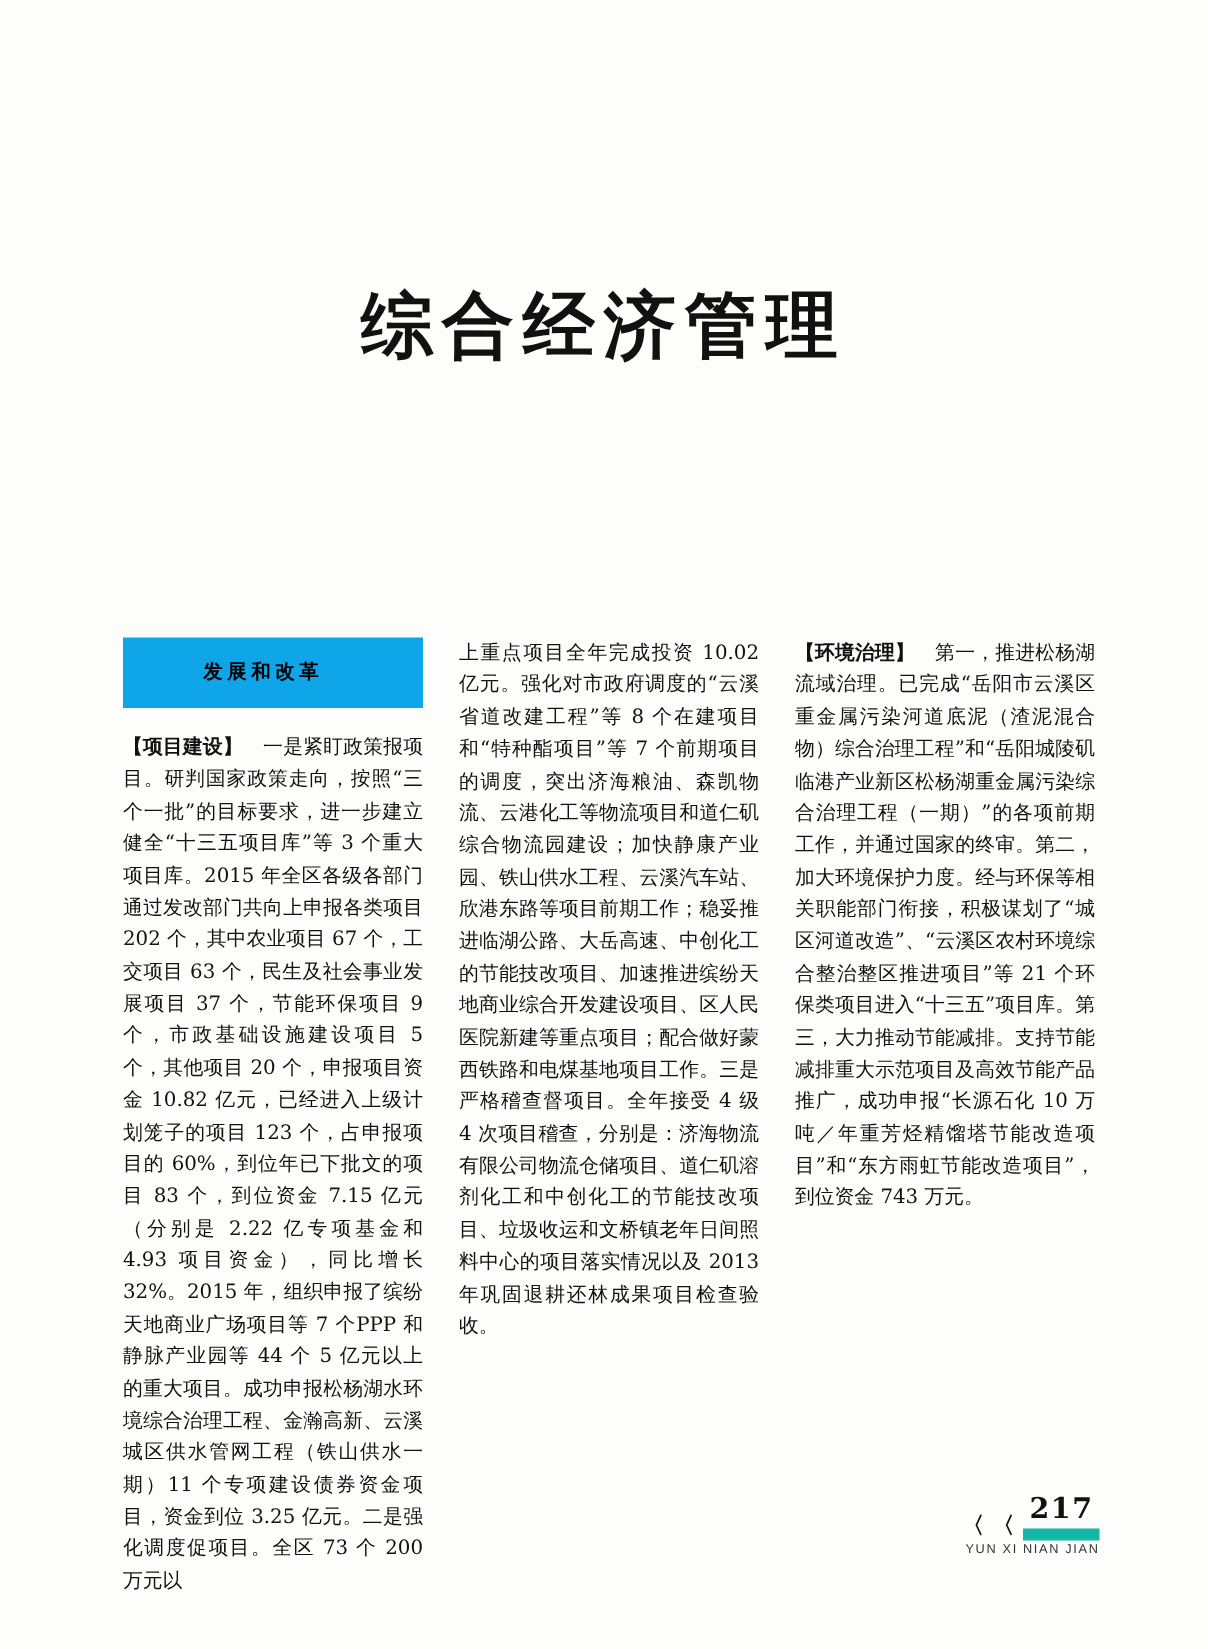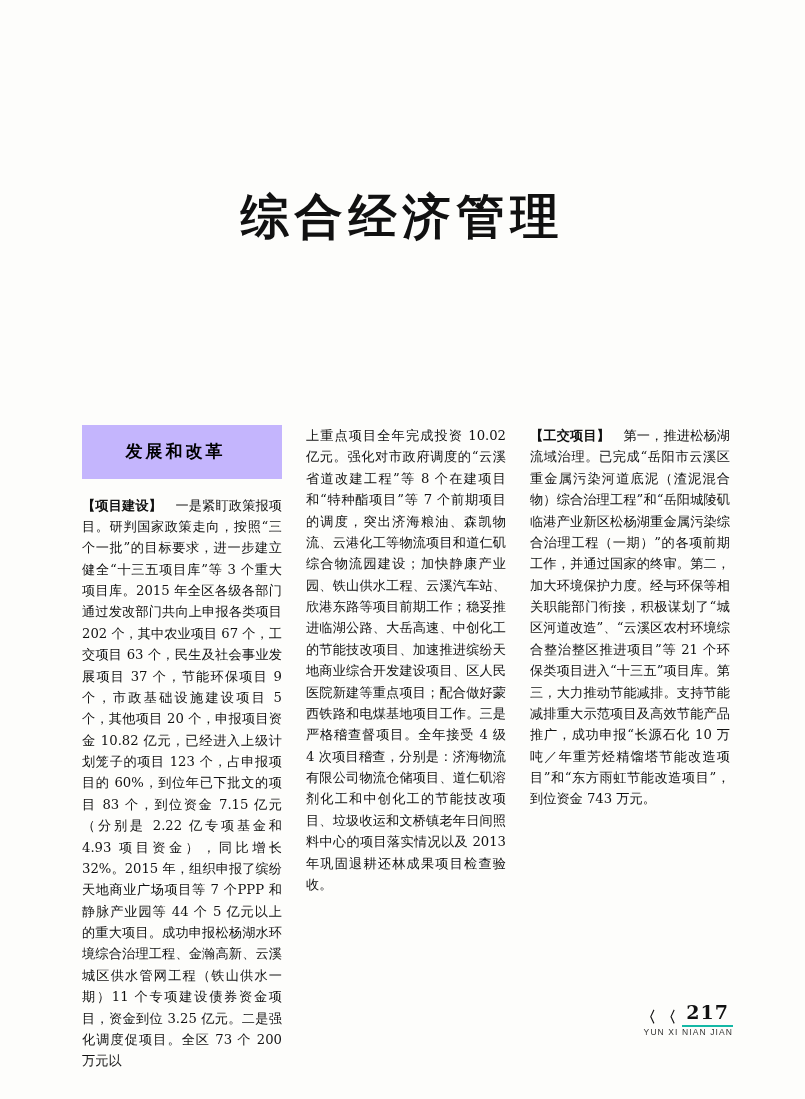--- a/index.html
+++ b/index.html
@@ -46,24 +46,24 @@
   .col {
     width: 200px;
     font-size: 13.2px;
     line-height: 1.62;
     text-align: justify;
     text-justify: inter-ideograph;
     color: #111;
     margin-top: 43px;
   }
   .section-head {
-    background: #c4b5fd;
+    background: #0ea5e9;
     text-align: center;
     font-weight: bold;
-    font-size: 17px;
+    font-size: 13px;
     letter-spacing: 3px;
     padding: 13px 13px 13px 0;
     margin-bottom: 16px;
     color: #000;
   }
   .para {
     margin-bottom: 9px;
   }
   .lead {
     font-weight: bold;
@@ -83,21 +83,21 @@
   .arrow {
     font-size: 15px;
     font-weight: bold;
     color: #111;
   }
   .page-num {
     font-size: 19px;
     font-weight: bold;
     letter-spacing: 1px;
     color: #111;
-    border-bottom: 2px solid #14b8a6;
+    border-bottom: 8px solid #14b8a6;
     padding: 0 4px 2px 4px;
   }
   .footer-sub {
     margin-top: 0;
     font-family: "Liberation Sans", sans-serif;
     font-size: 8.5px;
     letter-spacing: 1.1px;
     color: #333;
   }
 </style>
@@ -118,21 +118,21 @@
     </div>
 
     <div class="col">
       <div class="para">
         <span>上重点项目全年完成投资 10.02 亿元。强化对市政府调度的“云溪省道改建工程”等 8 个在建项目和“特种酯项目”等 7 个前期项目的调度，突出济海粮油、森凯物流、云港化工等物流项目和道仁矶综合物流园建设；加快静康产业园、铁山供水工程、云溪汽车站、欣港东路等项目前期工作；稳妥推进临湖公路、大岳高速、中创化工的节能技改项目、加速推进缤纷天地商业综合开发建设项目、区人民医院新建等重点项目；配合做好蒙西铁路和电煤基地项目工作。三是严格稽查督项目。全年接受 4 级 4 次项目稽查，分别是：济海物流有限公司物流仓储项目、道仁矶溶剂化工和中创化工的节能技改项目、垃圾收运和文桥镇老年日间照料中心的项目落实情况以及 2013 年巩固退耕还林成果项目检查验收。</span>
       </div>
     </div>
 
     <div class="col">
       <div class="para">
-        <span class="lead">【工交项目】</span><span>　第一，推进松杨湖流域治理。已完成“岳阳市云溪区重金属污染河道底泥（渣泥混合物）综合治理工程”和“岳阳城陵矶临港产业新区松杨湖重金属污染综合治理工程（一期）”的各项前期工作，并通过国家的终审。第二，加大环境保护力度。经与环保等相关职能部门衔接，积极谋划了“城区河道改造”、“云溪区农村环境综合整治整区推进项目”等 21 个环保类项目进入“十三五”项目库。第三，大力推动节能减排。支持节能减排重大示范项目及高效节能产品推广，成功申报“长源石化 10 万吨／年重芳烃精馏塔节能改造项目”和“东方雨虹节能改造项目”，到位资金 743 万元。</span>
+        <span class="lead">【环境治理】</span><span>　第一，推进松杨湖流域治理。已完成“岳阳市云溪区重金属污染河道底泥（渣泥混合物）综合治理工程”和“岳阳城陵矶临港产业新区松杨湖重金属污染综合治理工程（一期）”的各项前期工作，并通过国家的终审。第二，加大环境保护力度。经与环保等相关职能部门衔接，积极谋划了“城区河道改造”、“云溪区农村环境综合整治整区推进项目”等 21 个环保类项目进入“十三五”项目库。第三，大力推动节能减排。支持节能减排重大示范项目及高效节能产品推广，成功申报“长源石化 10 万吨／年重芳烃精馏塔节能改造项目”和“东方雨虹节能改造项目”，到位资金 743 万元。</span>
       </div>
     </div>
 
   </div>
 
   <div class="footer">
     <div class="footer-line">
       <span class="arrow">〈  〈</span>
       <span class="page-num">217</span>
     </div>

